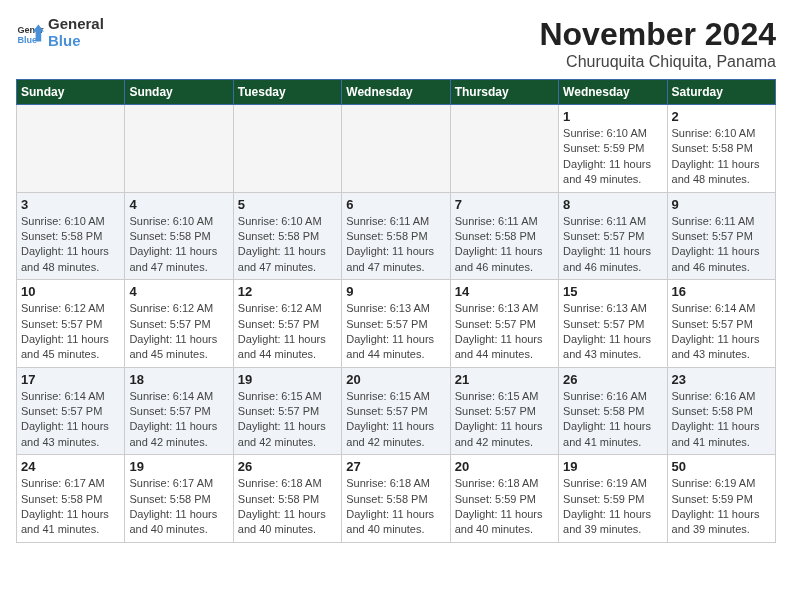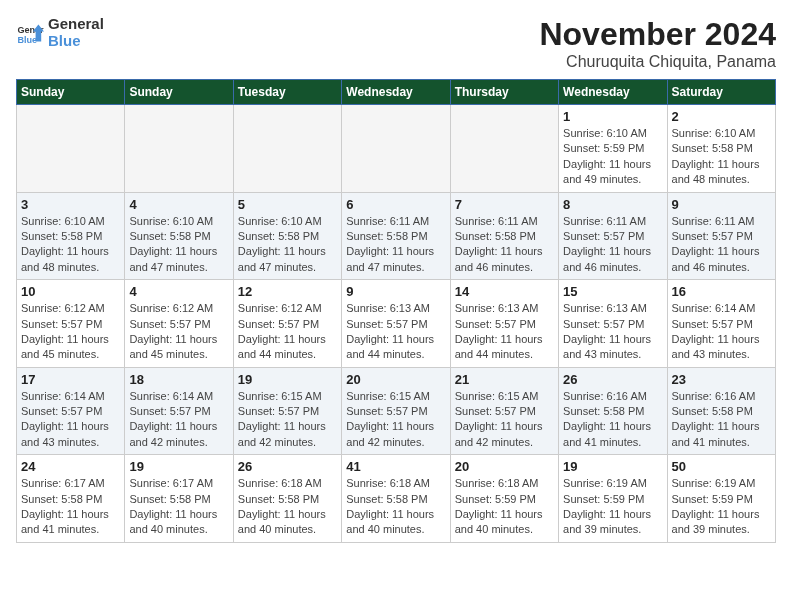--- a/index.html
+++ b/index.html
@@ -280,21 +280,21 @@
 Sunset: 5:58 PM
 Daylight: 11 hours and 40 minutes.</div>
         </td>
         <td>
           <span class="day-num">26</span>
           <div class="day-info" style="white-space: pre-line;">Sunrise: 6:18 AM
 Sunset: 5:58 PM
 Daylight: 11 hours and 40 minutes.</div>
         </td>
         <td>
-          <span class="day-num">41</span>
+          <span class="day-num">27</span>
           <div class="day-info" style="white-space: pre-line;">Sunrise: 6:18 AM
 Sunset: 5:58 PM
 Daylight: 11 hours and 40 minutes.</div>
         </td>
         <td>
           <span class="day-num">20</span>
           <div class="day-info" style="white-space: pre-line;">Sunrise: 6:18 AM
 Sunset: 5:59 PM
 Daylight: 11 hours and 40 minutes.</div>
         </td>

